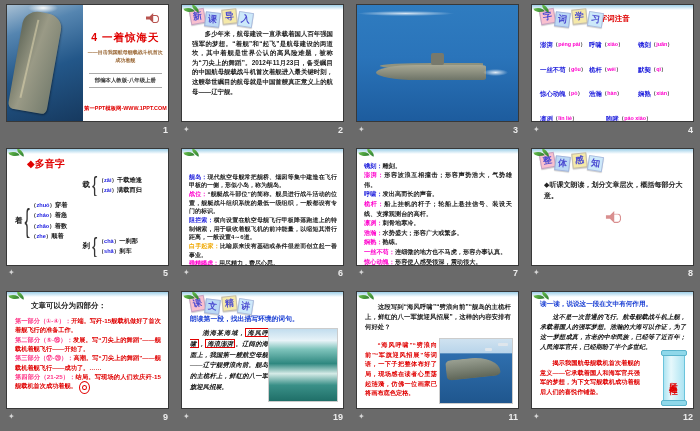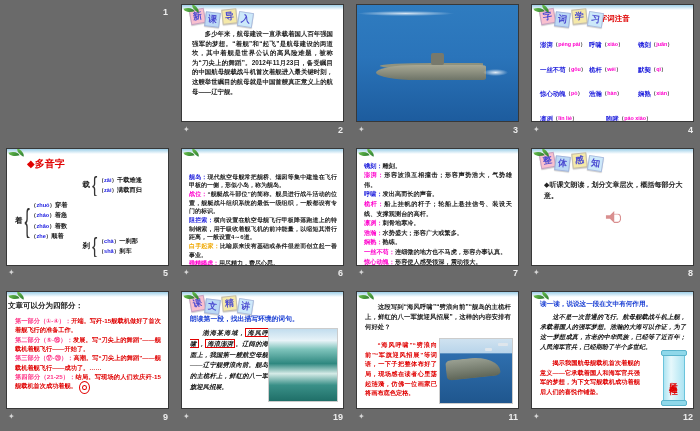--- a/index.html
+++ b/index.html
@@ -80,21 +80,21 @@
   .dlist.s6{top:24px;}
   .dlist.s7{top:12px;font-size:6.2px;line-height:1.55;}
   .term{font-weight:bold;}
   .tc-blue{color:#2222dd;}
   .tc-mag{color:#ff00cc;}
   .tc-org{color:#f0a800;}
   
   .s8-body{position:absolute;top:30px;left:12px;right:10px;font-size:7px;font-weight:bold;color:#222;line-height:1.7;}
   .s8-spk{top:62px;left:75px;transform:scale(1.2);}
   
-  .s9-title{position:absolute;top:9px;left:1px;font-size:7.5px;font-weight:bold;color:#222;}
+  .s9-title{position:absolute;top:9px;left:24px;font-size:7.5px;font-weight:bold;color:#222;}
   .parts{position:absolute;top:24px;left:8px;right:7px;font-size:6.2px;line-height:1.5;font-weight:bold;text-align:justify;}
   .plabel{color:#ff3385;}
   .ptext{color:#e00000;}
   .stamp{position:absolute;left:72px;bottom:14px;width:9px;height:11px;border:1.2px solid #e00000;border-radius:50%;}
   .stamp::after{content:"";position:absolute;left:2px;top:2.5px;width:3px;height:3.5px;border:1px solid #e00000;border-radius:50%;}
   
   .s10-q{position:absolute;top:22px;left:8px;font-size:6.8px;font-weight:bold;color:#1a3fd4;}
   .s10-passage{position:absolute;top:36px;left:8px;width:78px;font-family:"Liberation Serif","DejaVu Serif",serif;font-style:italic;font-size:6.3px;line-height:1.7;color:#111;font-weight:bold;text-align:justify;text-indent:2em;}
   .boxed{border:1px solid #e00000;padding:0 1px;}
   .s10-photo{position:absolute;right:5px;top:36px;width:68px;height:72px;border:1px solid #ccc;background:linear-gradient(180deg,#c2ddee 0%,#e8f3f8 16%,#7fc4bc 28%,#2f8880 48%,#d5ebe7 62%,#3a9088 78%,#1f6f68 100%);}
@@ -113,20 +113,38 @@
   .scroll::before{top:-3px;}
   .scroll::after{bottom:-3px;}
   .scroll-text{writing-mode:vertical-rl;color:#e00000;font-weight:bold;font-size:8.5px;letter-spacing:2px;}
 </style>
 </head>
 <body>
 
 <div class="board">
 
   <div class="cell">
+    <div class="thumb">
+      <div class="s1-photo">
+        <div class="s1-wake"></div>
+        <div class="s1-carrier">
+            <div class="s1-deckline"></div>
+          </div>
+      </div>
+      <div class="speaker" style="top:7px;right:8px;">
+        <div class="spk-body"></div>
+          <div class="spk-wave"></div>
+      </div>
+      <div class="s1-right">
+        <div class="s1-title">4 一着惊海天</div>
+        <div class="s1-sub">——目击我国航母舰载战斗机首次成功着舰</div>
+        <div class="s1-edition">部编本人教版·八年级上册</div>
+        <div class="s1-footer">第一PPT模板网-WWW.1PPT.COM</div>
+      </div>
+    </div>
     <div class="meta">
       <span class="trans hidden"></span>
       <span class="num">1</span>
     </div>
   </div>
 
   <div class="cell">
     <div class="thumb">
       <div class="skyband"></div>
       <span class="leaf"></span>

